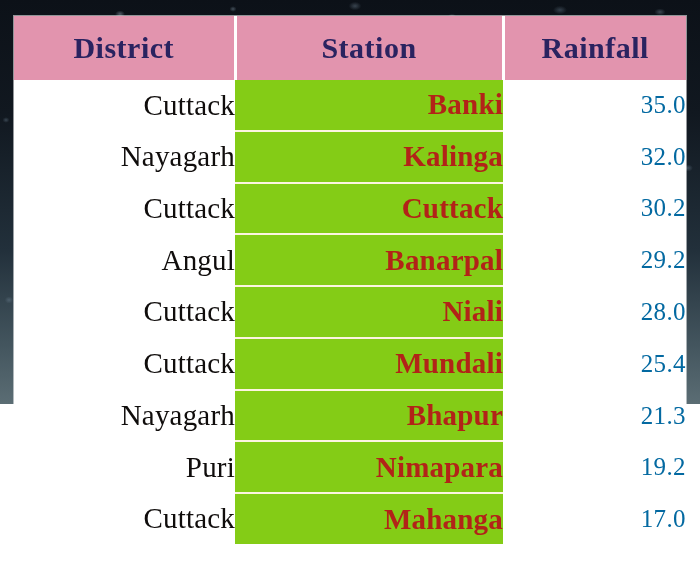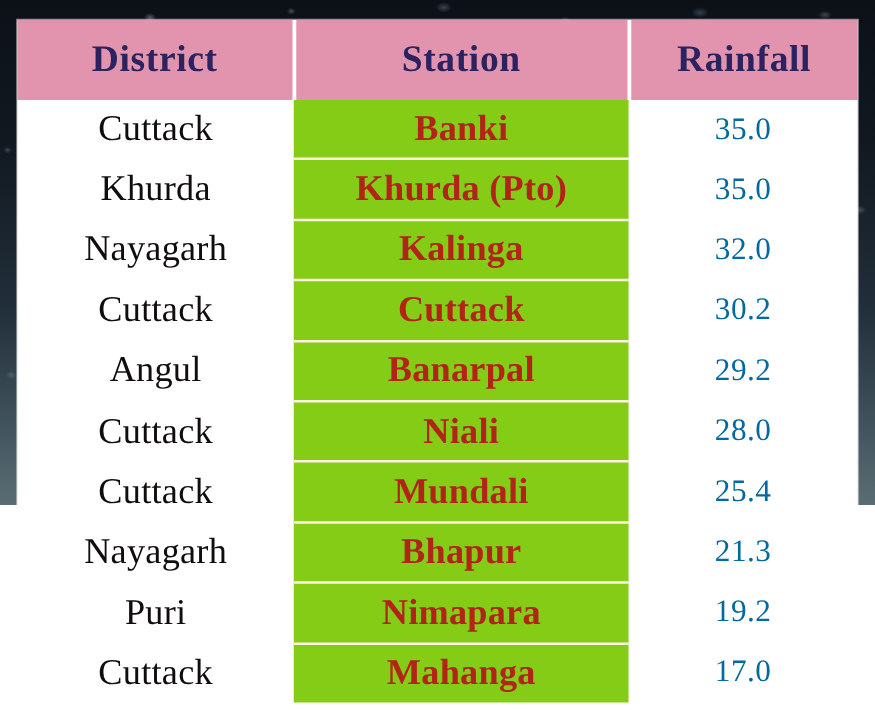--- a/index.html
+++ b/index.html
@@ -60,21 +60,21 @@
     font-size: 30px;
     font-weight: bold;
     letter-spacing: 0.5px;
     border-right: 3px solid #ffffff;
   }
   #rain-table th:last-child { border-right: none; }
 
   #rain-table td {
     height: 46.4px;
     padding: 0;
-    text-align: center;
+    text-align: right;
     vertical-align: middle;
     background: #ffffff;
   }
 
   #rain-table td.cell-district {
     color: #100d0c;
     font-size: 29px;
     letter-spacing: 0.2px;
   }
 
@@ -113,25 +113,20 @@
         <th>Rainfall</th>
       </tr>
     </thead>
     <tbody id="table-body">
         <tr>
           <td class="cell-district">Cuttack</td>
           <td class="cell-station">Banki</td>
           <td class="cell-rainfall">35.0</td>
         </tr>
         <tr>
-          <td class="cell-district">Khurda</td>
-          <td class="cell-station">Khurda (Pto)</td>
-          <td class="cell-rainfall">35.0</td>
-        </tr>
-        <tr>
           <td class="cell-district">Nayagarh</td>
           <td class="cell-station">Kalinga</td>
           <td class="cell-rainfall">32.0</td>
         </tr>
         <tr>
           <td class="cell-district">Cuttack</td>
           <td class="cell-station">Cuttack</td>
           <td class="cell-rainfall">30.2</td>
         </tr>
         <tr>

